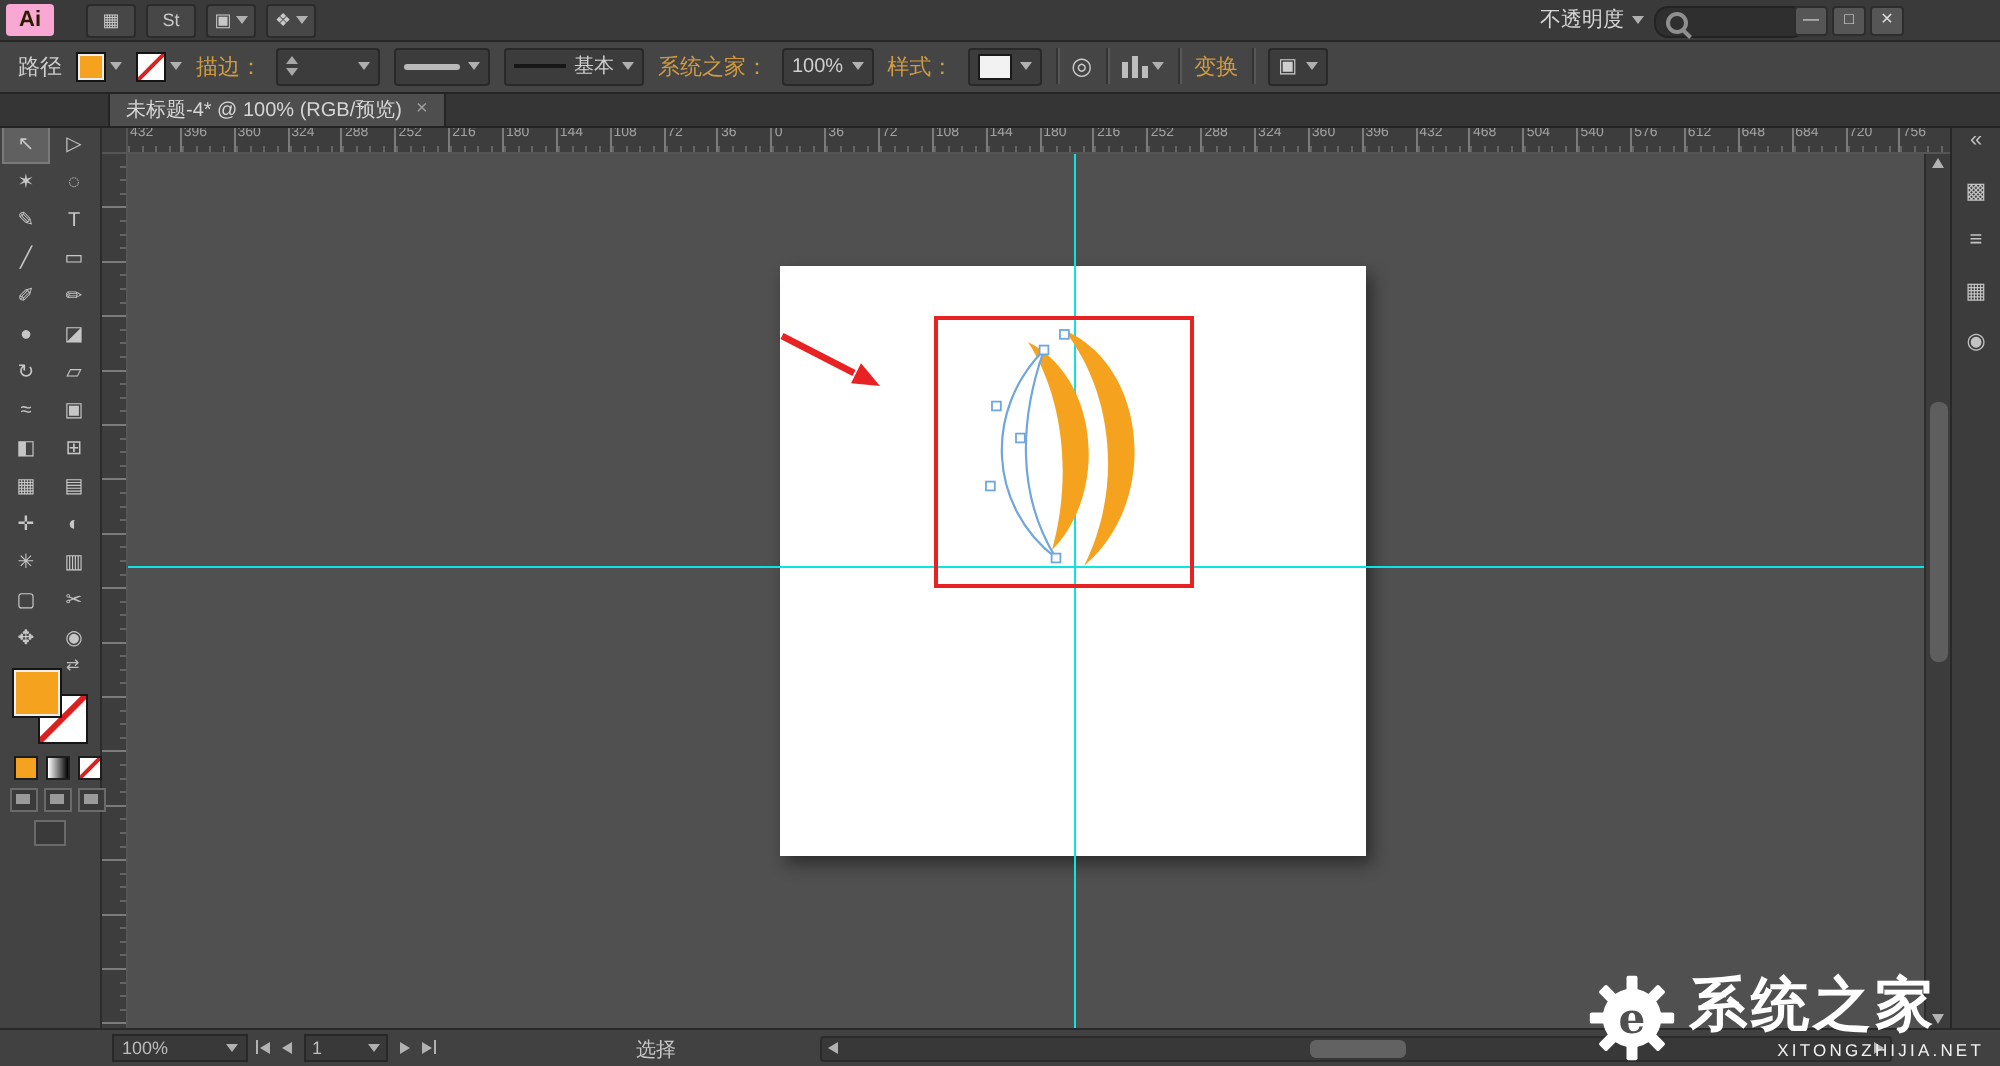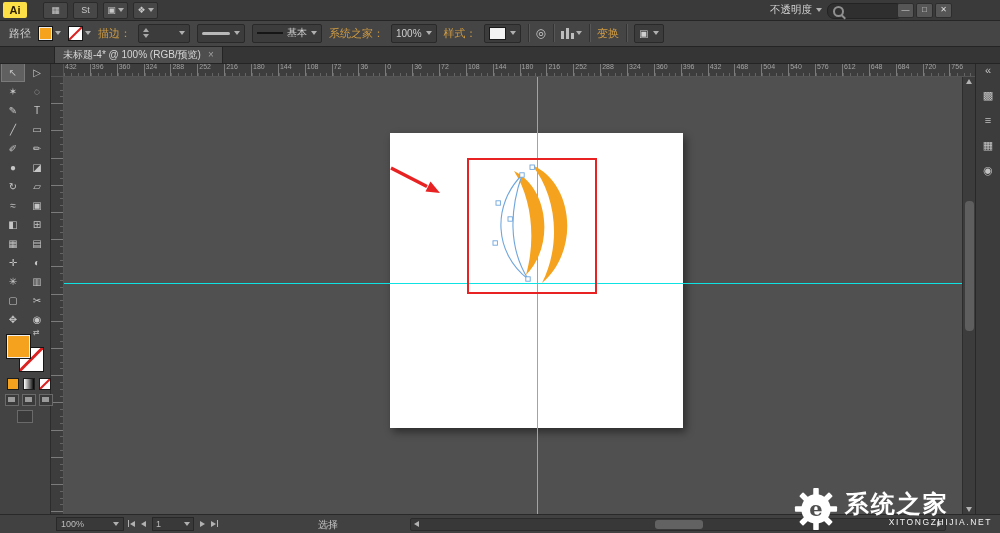--- a/index.html
+++ b/index.html
@@ -1,21 +1,21 @@
 <!DOCTYPE html>
 <html><head>
 <meta charset="utf-8">
 <style>
   html,body{margin:0;padding:0;background:#1e1e1e;}
   #app{position:relative;width:1000px;height:533px;overflow:hidden;background:#4f4f4f;
        font-family:"Liberation Sans","DejaVu Sans",sans-serif;color:#cfcfcf;}
   i{font-style:normal;}
   
   .menubar{position:absolute;left:0;top:0;right:0;height:20px;background:#3a3a3a;border-bottom:1px solid #262626;display:flex;align-items:center;z-index:30;}
-  .ai-logo{width:24px;height:16px;margin:0 6px 0 3px;background:#fde047;color:#2b1c00;font-size:11px;font-weight:bold;display:flex;align-items:center;justify-content:center;border-radius:2px;}
+  .ai-logo{width:24px;height:16px;margin:0 6px 0 3px;background:#f9a8d4;color:#2b1c00;font-size:11px;font-weight:bold;display:flex;align-items:center;justify-content:center;border-radius:2px;}
   .menus{display:flex;align-items:center;height:100%;}
   .menu-item{padding:0 5px;font-size:10.5px;color:#dcdcdc;line-height:20px;white-space:nowrap;}
   .appbar-icons{display:flex;align-items:center;gap:5px;margin-left:10px;}
   .appbar-icon{height:15px;min-width:17px;padding:0 3px;background:#474747;border:1px solid #2b2b2b;border-radius:2px;color:#c8c8c8;font-size:9px;display:flex;align-items:center;justify-content:center;gap:2px;}
   .caret{display:inline-block;width:0;height:0;border-left:3px solid transparent;border-right:3px solid transparent;border-top:4px solid #b0b0b0;}
   .workspace{position:absolute;right:178px;top:0;height:20px;display:flex;align-items:center;gap:4px;font-size:10.5px;color:#d5d5d5;}
   .searchbox{position:absolute;right:97px;top:3px;width:64px;height:14px;background:#2f2f2f;border:1px solid #232323;border-radius:7px;display:flex;align-items:center;padding:0 5px;}
   .mag-icon{width:7px;height:7px;border:2px solid #8f8f8f;border-radius:50%;position:relative;}
   .mag-icon::after{content:"";position:absolute;right:-4px;bottom:-3px;width:5px;height:2px;background:#8f8f8f;transform:rotate(45deg);}
   .winbtns{position:absolute;right:48px;top:3px;display:flex;gap:2px;}
@@ -99,21 +99,21 @@
   .navpair{display:flex;align-items:center;gap:1px;}
   .abbox{width:34px;height:12px;background:#393939;border:1px solid #282828;display:flex;align-items:center;justify-content:space-between;padding:0 3px;}
   .sb-status{position:absolute;left:318px;top:3px;font-size:10px;color:#c6c6c6;}
   .hscroll{position:absolute;left:410px;right:54px;top:3px;height:11px;background:#383838;border:1px solid #2b2b2b;border-radius:2px;}
   .hthumb{position:absolute;left:244px;top:1px;bottom:1px;width:48px;background:#626262;border-radius:3px;}
   .hs-left{position:absolute;left:3px;top:2px;}
   .hs-right{position:absolute;right:3px;top:2px;}
   
   .watermark{position:absolute;right:8px;bottom:2px;display:flex;align-items:center;gap:7px;z-index:40;color:#fff;}
   .wm-text{display:flex;flex-direction:column;line-height:1.15;}
-  .wm-title{font-size:24px;font-weight:bold;letter-spacing:2px;}
+  .wm-title{font-size:29px;font-weight:bold;letter-spacing:2px;}
   .wm-url{font-size:8.5px;letter-spacing:1.6px;color:#f2f2f2;margin-left:44px;}
 </style>
 </head>
 <body>
 
 <div id="app" data-name="adobe-illustrator-window">
 
   <header class="menubar" data-name="menu-bar">
     <div class="ai-logo" data-name="app-logo-icon">Ai</div>
     <div class="appbar-icons" data-name="app-bar-icons">

